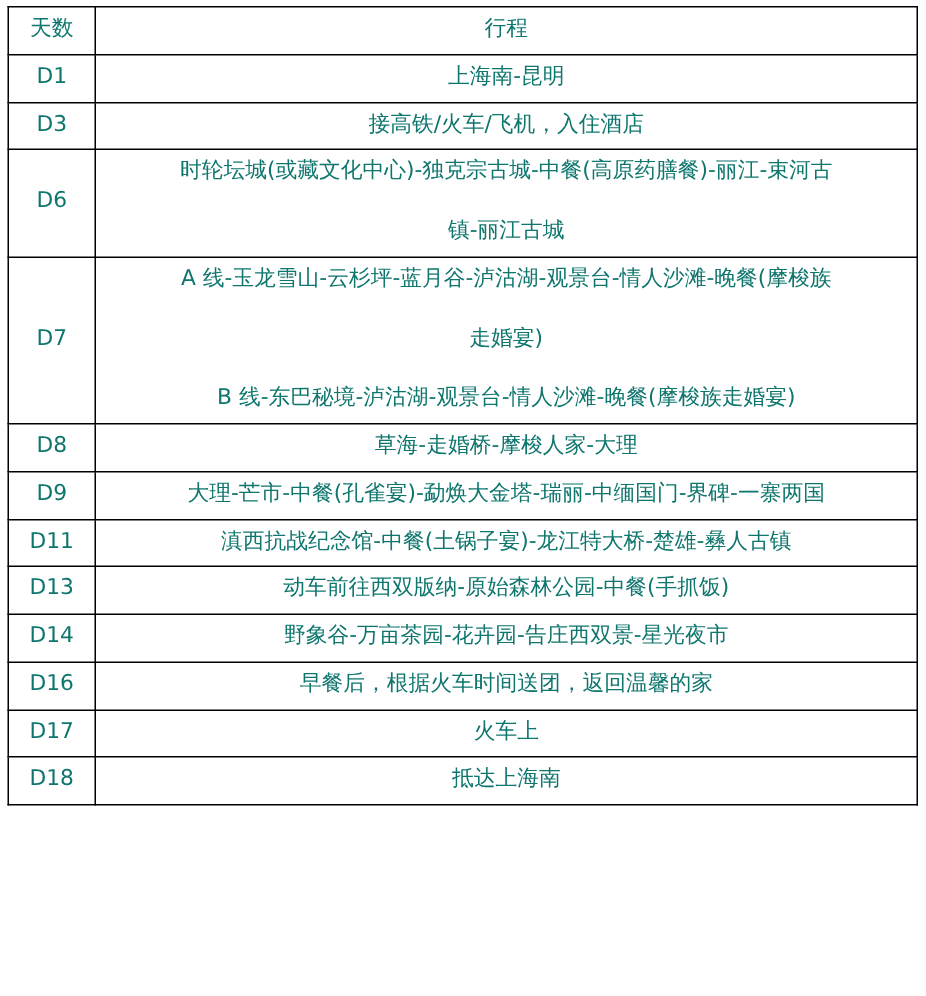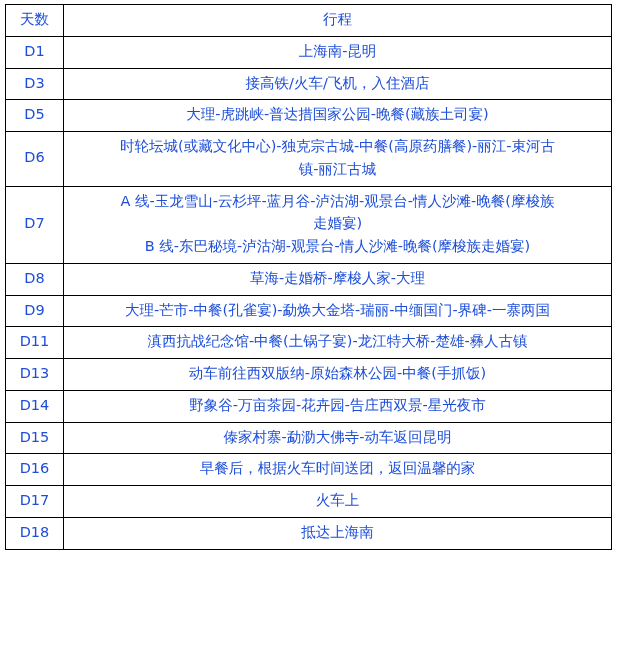--- a/index.html
+++ b/index.html
@@ -20,21 +20,21 @@
   table.itinerary {
     border-collapse: collapse;
     width: 607px;
     table-layout: fixed;
   }
   table.itinerary th,
   table.itinerary td {
     border: 1px solid #000000;
     font-size: 14.5px;
     line-height: 1.5;
-    color: #1d4ed8;
+    color: #0f766e;
     font-weight: normal;
     padding: 4px 6px 5px 6px;
     vertical-align: middle;
   }
   table.itinerary th.col-day,
   table.itinerary td.col-day {
     width: 53px;
     text-align: center;
     padding-left: 2px;
     padding-right: 2px;
@@ -42,21 +42,21 @@
   table.itinerary th.col-route {
     text-align: center;
   }
   table.itinerary td.col-route {
     text-align: center;
   }
   .route-line {
     display: block;
   }
   .route-line + .route-line {
-    margin-top: 1px;
+    margin-top: 18px;
   }
 </style>
 </head>
 <body>
 
 <div class="itinerary-wrap">
   <table class="itinerary">
     <thead>
       <tr>
         <th class="col-day">天数</th>
@@ -67,26 +67,20 @@
       <tr>
         <td class="col-day">D1</td>
         <td class="col-route">
           <span class="route-line">上海南-昆明</span>
         </td>
       </tr>
       <tr>
         <td class="col-day">D3</td>
         <td class="col-route">
           <span class="route-line">接高铁/火车/飞机，入住酒店</span>
-        </td>
-      </tr>
-      <tr>
-        <td class="col-day">D5</td>
-        <td class="col-route">
-          <span class="route-line">大理-虎跳峡-普达措国家公园-晚餐(藏族土司宴)</span>
         </td>
       </tr>
       <tr>
         <td class="col-day">D6</td>
         <td class="col-route">
           <span class="route-line">时轮坛城(或藏文化中心)-独克宗古城-中餐(高原药膳餐)-丽江-束河古</span>
           <span class="route-line">镇-丽江古城</span>
         </td>
       </tr>
       <tr>
@@ -121,26 +115,20 @@
           <span class="route-line">动车前往西双版纳-原始森林公园-中餐(手抓饭)</span>
         </td>
       </tr>
       <tr>
         <td class="col-day">D14</td>
         <td class="col-route">
           <span class="route-line">野象谷-万亩茶园-花卉园-告庄西双景-星光夜市</span>
         </td>
       </tr>
       <tr>
-        <td class="col-day">D15</td>
-        <td class="col-route">
-          <span class="route-line">傣家村寨-勐泐大佛寺-动车返回昆明</span>
-        </td>
-      </tr>
-      <tr>
         <td class="col-day">D16</td>
         <td class="col-route">
           <span class="route-line">早餐后，根据火车时间送团，返回温馨的家</span>
         </td>
       </tr>
       <tr>
         <td class="col-day">D17</td>
         <td class="col-route">
           <span class="route-line">火车上</span>
         </td>

